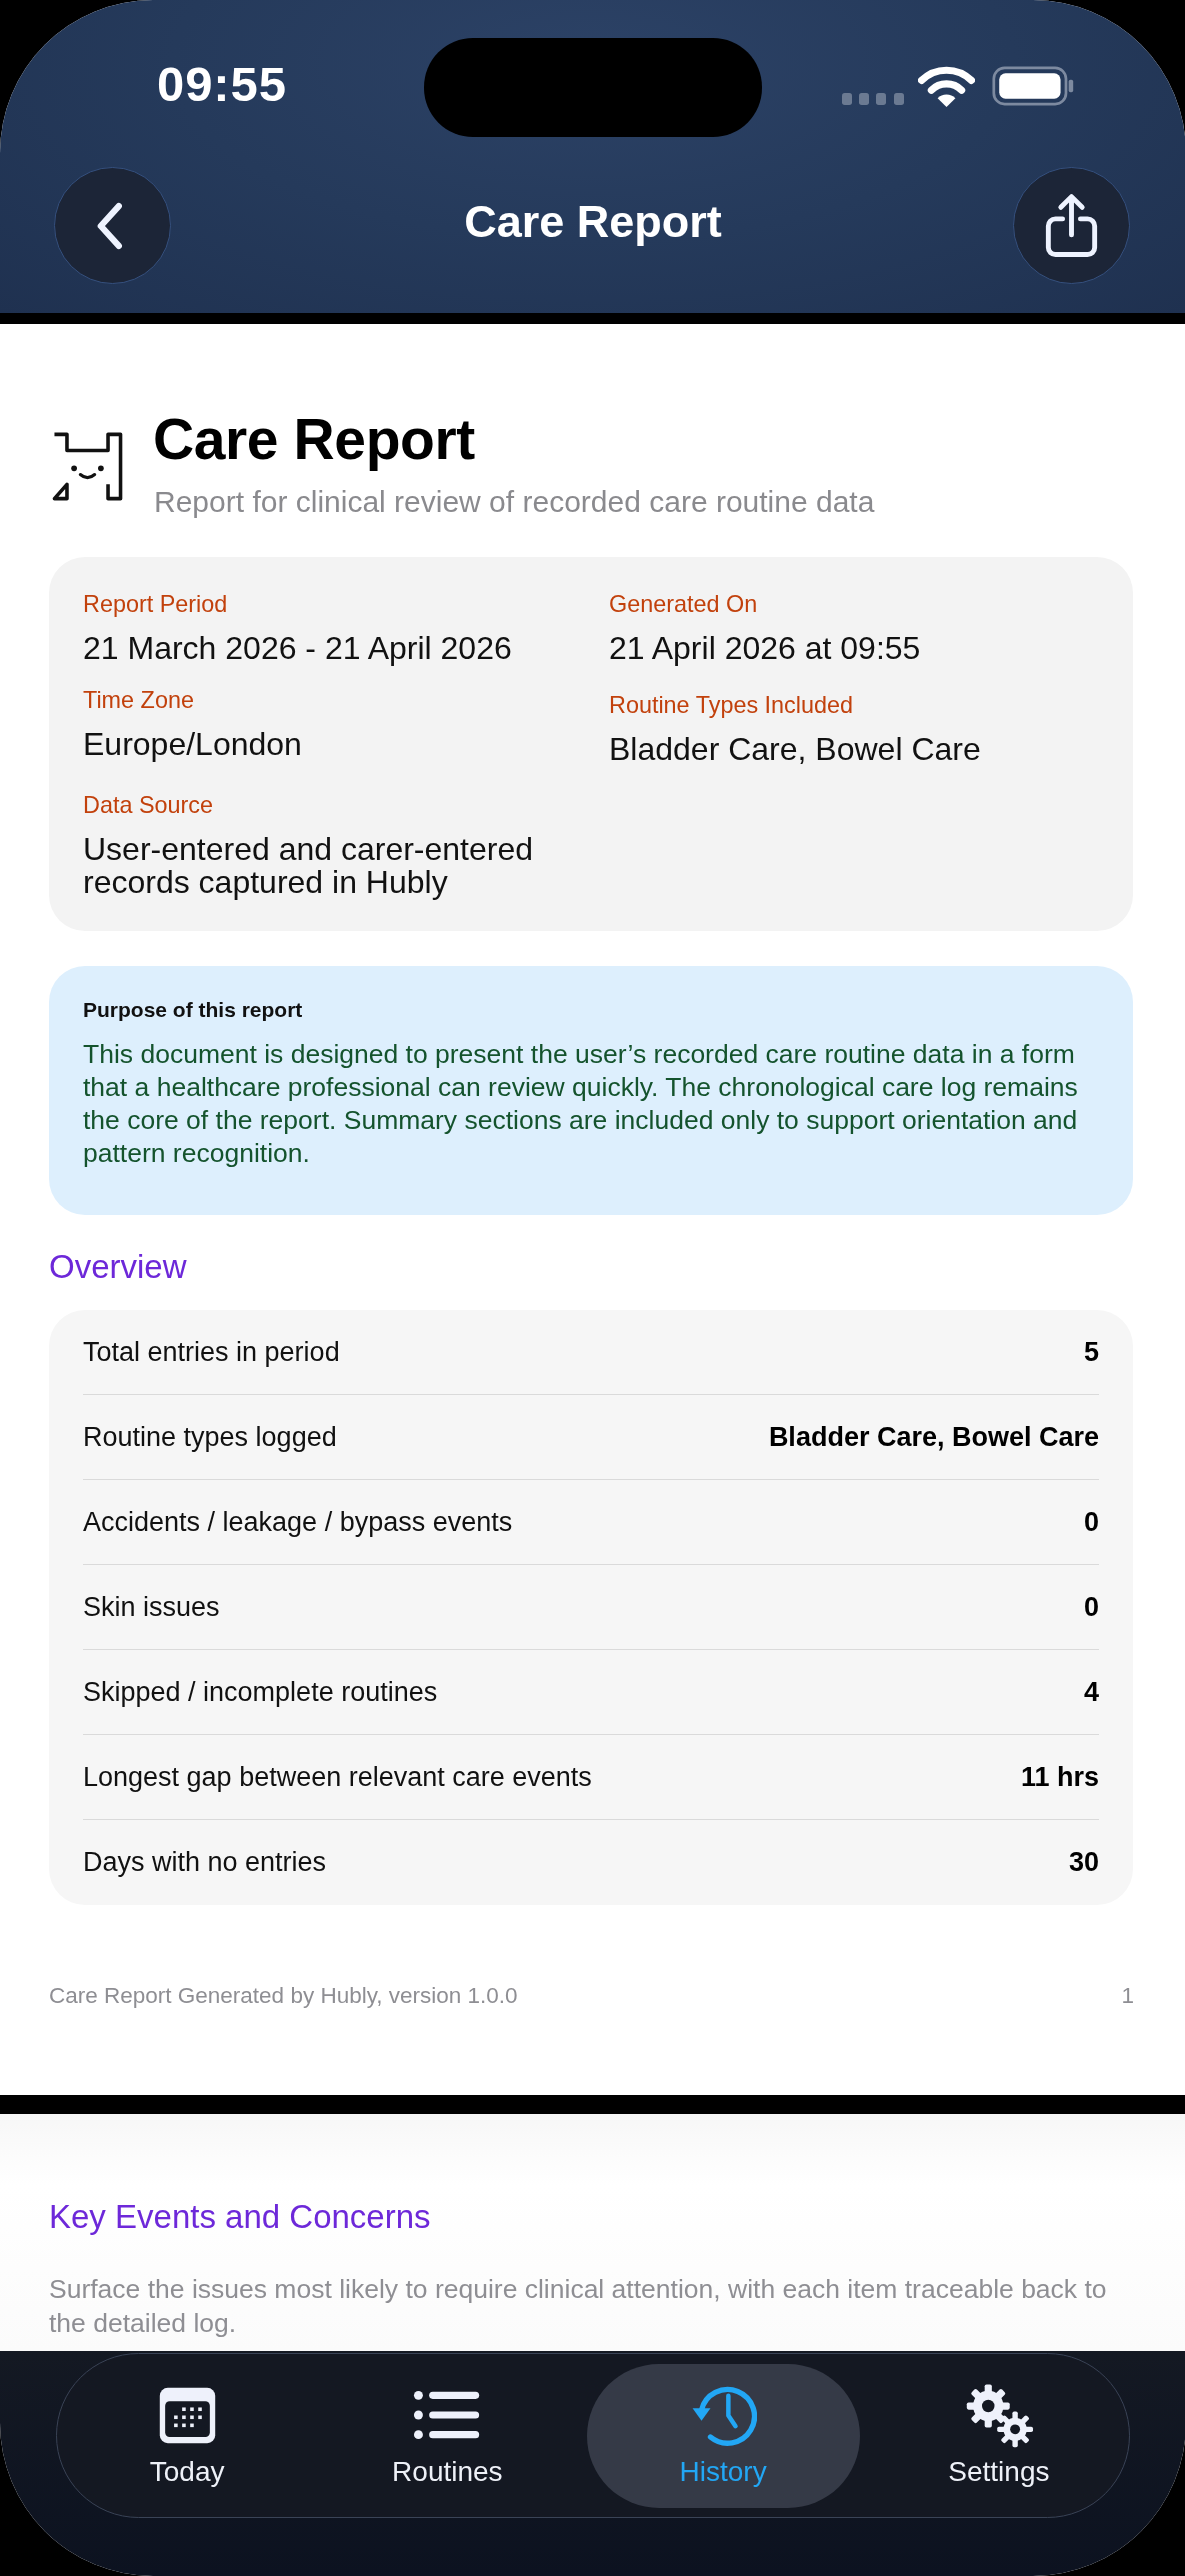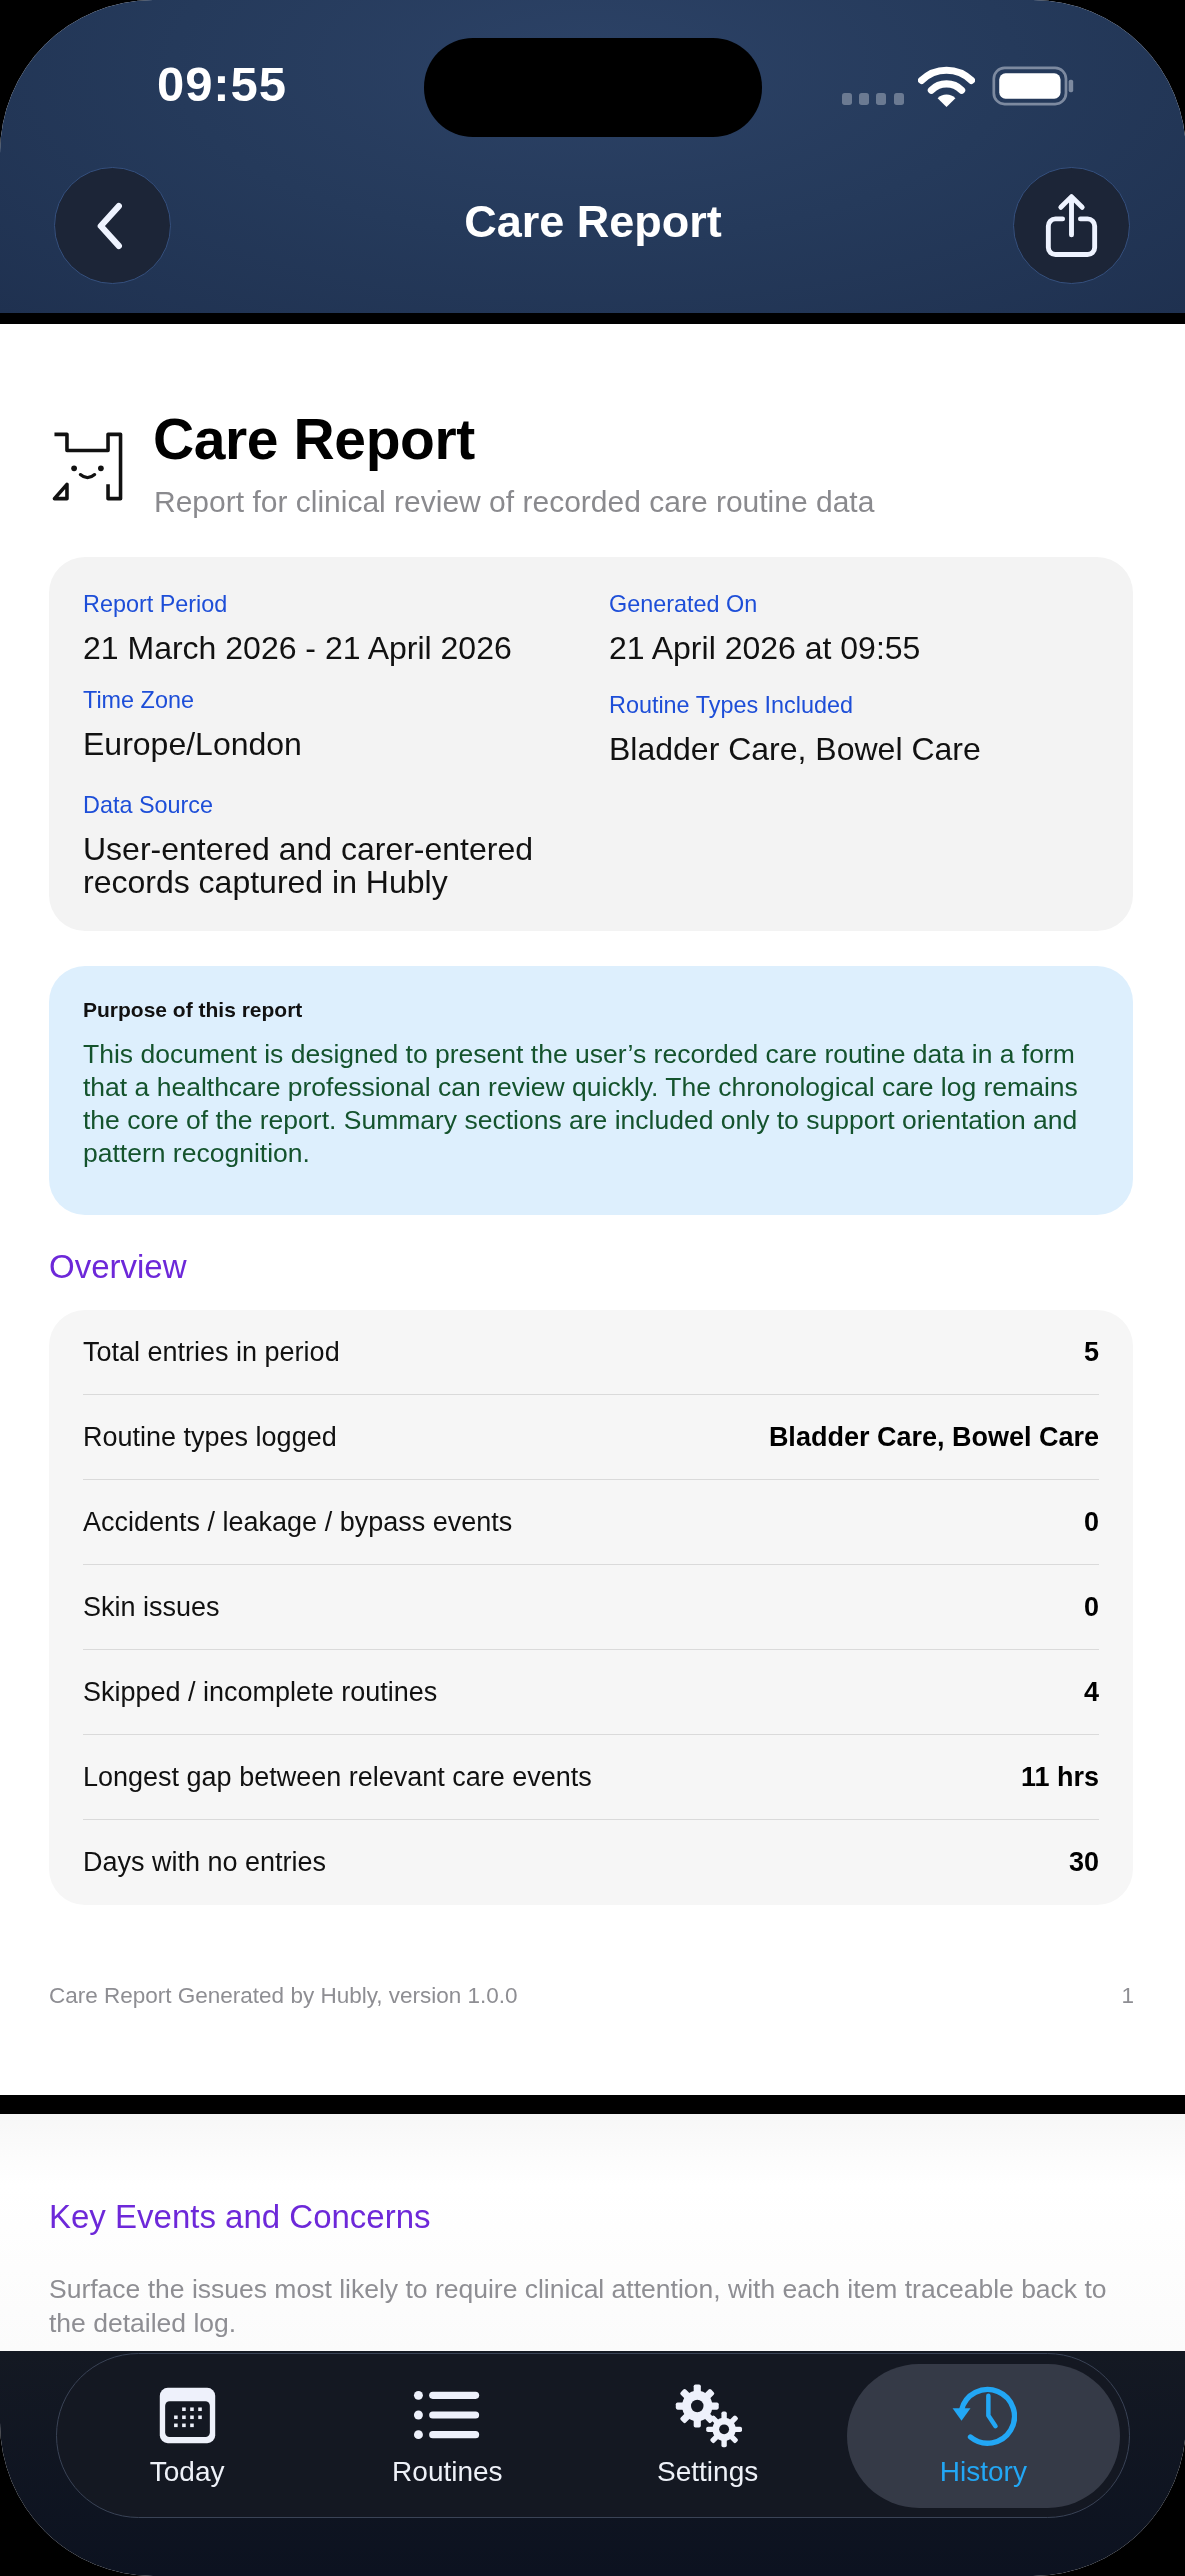--- a/index.html
+++ b/index.html
@@ -23,21 +23,21 @@
   .share-btn { left: 1013px; top: 167px; }
   .nav-title { position: absolute; left: 0; width: 1186px; top: 196px; text-align: center; color: #fff; font-size: 45px; font-weight: 600; }
 
   
   .logo { position: absolute; left: 49px; top: 429px; width: 77px; height: 75px; }
   .doc-title { position: absolute; left: 153px; top: 406px; font-size: 57px; font-weight: 700; color: #000; letter-spacing: -0.4px; }
   .doc-subtitle { position: absolute; left: 154px; top: 485px; font-size: 30px; color: #8a8a8e; }
 
   .meta-card { position: absolute; left: 49px; top: 557px; width: 1084px; height: 374px; background: #f3f3f3; border-radius: 36px; }
   .meta-item { position: absolute; }
-  .meta-label { font-size: 23.4px; color: #1d4ed8; }
+  .meta-label { font-size: 23.4px; color: #c2410c; }
   .meta-value { font-size: 32px; color: #111; margin-top: 14.4px; line-height: 33px; }
 
   .purpose-box { position: absolute; left: 49px; top: 966px; width: 1084px; height: 249px; background: #ddeffd; border-radius: 36px; padding: 32px 34px; }
   .purpose-title { font-size: 21px; font-weight: 700; color: #111; }
   .purpose-text { font-size: 26.5px; color: #14532d; line-height: 33px; margin-top: 16px; }
 
   .section-heading { position: absolute; left: 49px; font-size: 33px; font-weight: 400; color: #6d28d9; }
   .overview-card { position: absolute; left: 49px; top: 1310px; width: 1084px; height: 595px; background: #f6f6f6; border-radius: 36px; padding: 0 34px; }
   .ov-row { height: 85px; display: flex; align-items: center; justify-content: space-between; border-bottom: 1.8px solid #dadada; }
   .ov-row:last-child { border-bottom: none; }
@@ -209,20 +209,30 @@
               <rect x="18" y="2" width="56" height="8" rx="4"></rect>
             <circle cx="6" cy="28" r="5"></circle>
               <rect x="18" y="24" width="56" height="8" rx="4"></rect>
             <circle cx="6" cy="50" r="5"></circle>
               <rect x="18" y="46" width="56" height="8" rx="4"></rect>
           </g>
         </svg>
       </div>
       <div class="tab-label">Routines</div>
     </div>
+    <div class="tab active">
+      <div class="tab-icon">
+        <svg width="68" height="65" viewBox="0 0 76 72">
+          <path d="M14 30 A30 30 0 1 1 24 60" stroke="#22a7f5" stroke-width="6" fill="none" stroke-linecap="round"></path>
+          <path d="M4 28 L14 42 L24 28 Z" fill="#22a7f5"></path>
+          <path d="M44 14 V36 L52 48" stroke="#22a7f5" stroke-width="5" fill="none" stroke-linecap="round" stroke-linejoin="round"></path>
+        </svg>
+      </div>
+      <div class="tab-label">History</div>
+    </div>
     <div class="tab">
       <div class="tab-icon">
         <svg width="72" height="68" viewBox="0 0 80 76">
           <g fill="#eef1fb">
             <circle cx="28" cy="28" r="17"></circle>
             <rect x="24" y="4" width="8" height="48" rx="2"></rect>
             <rect x="4" y="24" width="48" height="8" rx="2"></rect>
             <rect x="24" y="4" width="8" height="48" rx="2" transform="rotate(45 28 28)"></rect>
             <rect x="24" y="4" width="8" height="48" rx="2" transform="rotate(-45 28 28)"></rect>
             <circle cx="58" cy="54" r="13"></circle>
@@ -230,25 +240,15 @@
             <rect x="38" y="51" width="40" height="6" rx="2"></rect>
             <rect x="55" y="34" width="6" height="40" rx="2" transform="rotate(45 58 54)"></rect>
             <rect x="55" y="34" width="6" height="40" rx="2" transform="rotate(-45 58 54)"></rect>
           </g>
           <circle cx="28" cy="28" r="7" fill="#141822"></circle>
           <circle cx="58" cy="54" r="5.5" fill="#141822"></circle>
         </svg>
       </div>
       <div class="tab-label">Settings</div>
     </div>
-    <div class="tab active">
-      <div class="tab-icon">
-        <svg width="68" height="65" viewBox="0 0 76 72">
-          <path d="M14 30 A30 30 0 1 1 24 60" stroke="#22a7f5" stroke-width="6" fill="none" stroke-linecap="round"></path>
-          <path d="M4 28 L14 42 L24 28 Z" fill="#22a7f5"></path>
-          <path d="M44 14 V36 L52 48" stroke="#22a7f5" stroke-width="5" fill="none" stroke-linecap="round" stroke-linejoin="round"></path>
-        </svg>
-      </div>
-      <div class="tab-label">History</div>
-    </div>
   </div>
 </div>
 
 
 </body></html>

